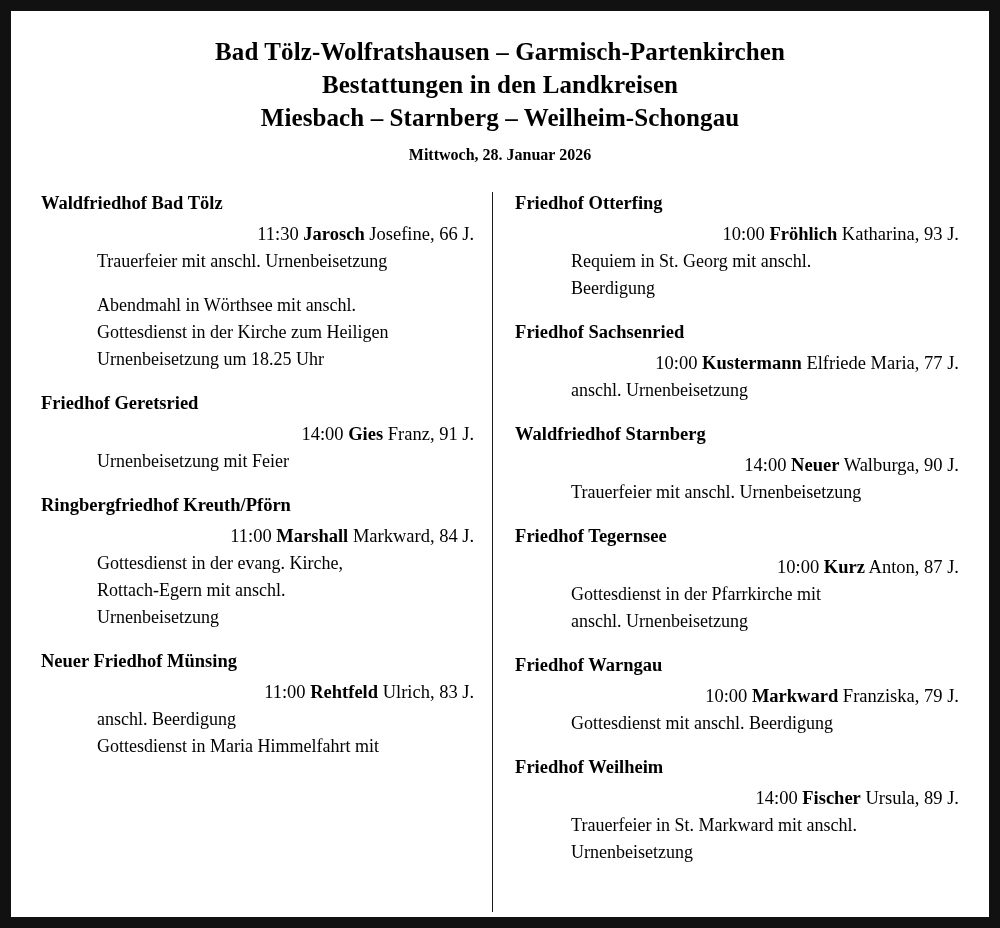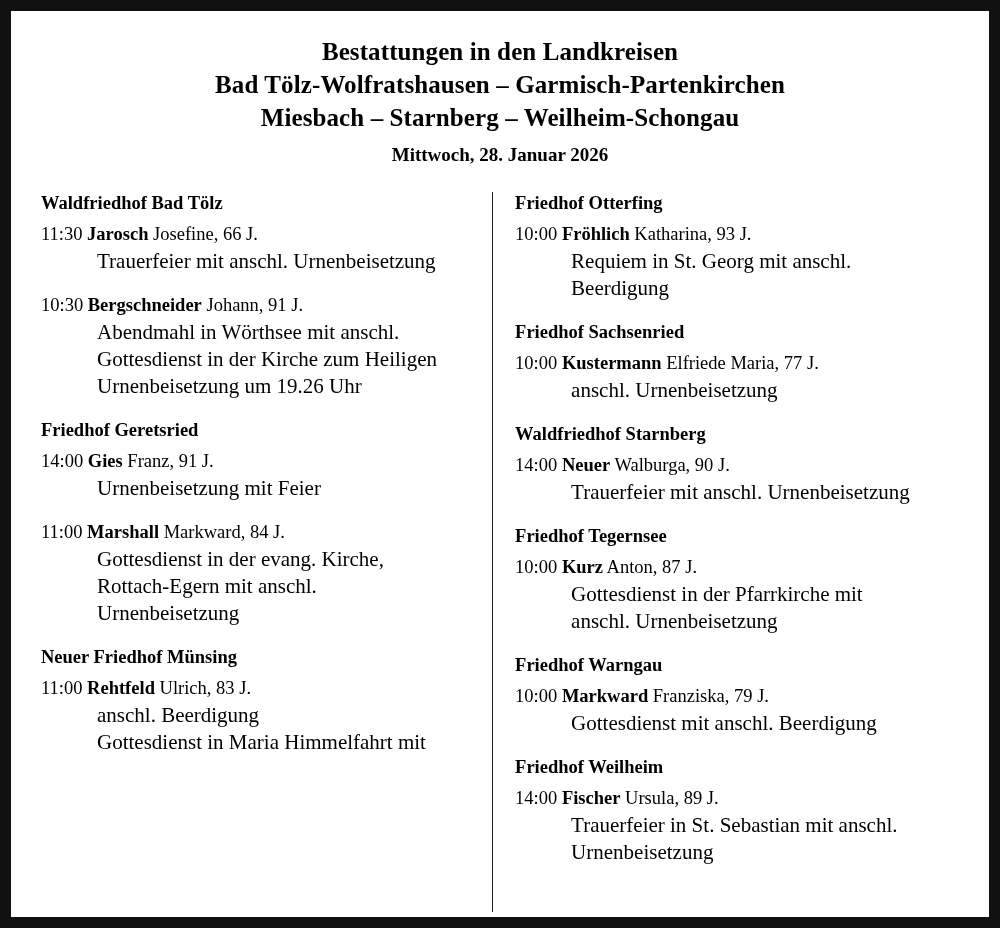--- a/index.html
+++ b/index.html
@@ -34,21 +34,21 @@
     margin-bottom: 20px;
   }
   .header .line {
     font-weight: bold;
     font-size: 25px;
     line-height: 33px;
     letter-spacing: 0.1px;
   }
   .header .date {
     font-weight: bold;
-    font-size: 19px;
+    font-size: 16px;
     line-height: 30px;
     margin-top: 6px;
   }
   .columns {
     display: flex;
     flex-direction: row;
     align-items: flex-start;
     position: relative;
   }
   .col {
@@ -77,77 +77,78 @@
     font-size: 18.5px;
     line-height: 26px;
     margin-bottom: 5px;
   }
   .record {
     font-size: 18.5px;
     line-height: 27px;
   }
   .record .first {
     display: block;
+    text-align: right;
   }
   .record .time {
     font-weight: normal;
   }
   .record .name {
     font-weight: bold;
   }
   .detail {
     display: block;
     padding-left: 56px;
-    font-size: 21px;
+    font-size: 18px;
     line-height: 27px;
   }
 </style>
 </head>
 <body>
 
 <div class="page">
   <div class="sheet">
 
     <div class="header">
+      <div class="line">Bad Tölz-Wolfratshausen – Garmisch-Partenkirchen</div>
       <div class="line">Bestattungen in den Landkreisen</div>
-      <div class="line">Bad Tölz-Wolfratshausen – Garmisch-Partenkirchen</div>
       <div class="line">Miesbach – Starnberg – Weilheim-Schongau</div>
       <div class="date">Mittwoch, 28. Januar 2026</div>
     </div>
 
     <div class="columns">
 
       <div class="col col-left">
 
         <div class="entry">
           <div class="place">Waldfriedhof Bad Tölz</div>
           <div class="record">
             <span class="first"><span class="time">11:30</span> <span class="name">Jarosch</span> <span>Josefine, 66 J.</span></span>
             <span class="detail">Trauerfeier mit anschl. Urnenbeisetzung</span>
           </div>
         </div>
 
         <div class="entry">
           <div class="record">
-            <span class="first"><span class="time">10:30</span> <span class="name">Bergschneider</span> <span>Johann, 91 J.</span></span>
             <span class="detail">Abendmahl in Wörthsee mit anschl.</span>
             <span class="detail">Gottesdienst in der Kirche zum Heiligen</span>
-            <span class="detail">Urnenbeisetzung um 19.26 Uhr</span>
+            <span class="detail">Urnenbeisetzung um 18.25 Uhr</span>
           </div>
         </div>
 
         <div class="entry">
           <div class="place">Friedhof Geretsried</div>
           <div class="record">
             <span class="first"><span class="time">14:00</span> <span class="name">Gies</span> <span>Franz, 91 J.</span></span>
             <span class="detail">Urnenbeisetzung mit Feier</span>
           </div>
         </div>
 
         <div class="entry">
+          <div class="place">Ringbergfriedhof Kreuth/Pförn</div>
           <div class="record">
             <span class="first"><span class="time">11:00</span> <span class="name">Marshall</span> <span>Markward, 84 J.</span></span>
             <span class="detail">Gottesdienst in der evang. Kirche,</span>
             <span class="detail">Rottach-Egern mit anschl.</span>
             <span class="detail">Urnenbeisetzung</span>
           </div>
         </div>
 
         <div class="entry">
           <div class="place">Neuer Friedhof Münsing</div>
@@ -203,21 +204,21 @@
           <div class="record">
             <span class="first"><span class="time">10:00</span> <span class="name">Markward</span> <span>Franziska, 79 J.</span></span>
             <span class="detail">Gottesdienst mit anschl. Beerdigung</span>
           </div>
         </div>
 
         <div class="entry">
           <div class="place">Friedhof Weilheim</div>
           <div class="record">
             <span class="first"><span class="time">14:00</span> <span class="name">Fischer</span> <span>Ursula, 89 J.</span></span>
-            <span class="detail">Trauerfeier in St. Sebastian mit anschl.</span>
+            <span class="detail">Trauerfeier in St. Markward mit anschl.</span>
             <span class="detail">Urnenbeisetzung</span>
           </div>
         </div>
 
       </div>
 
     </div>
 
   </div>
 </div>

